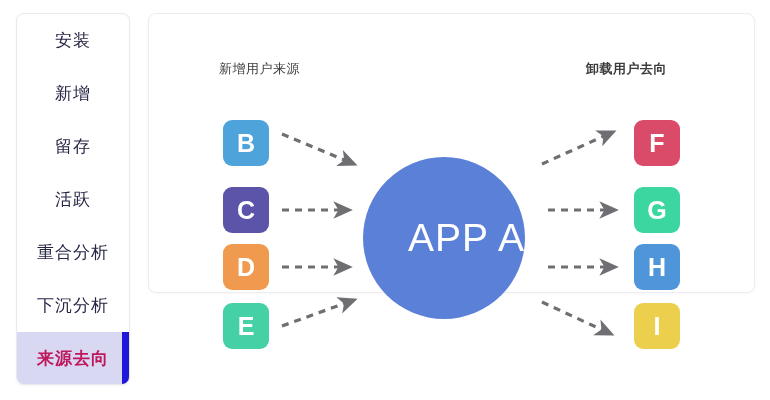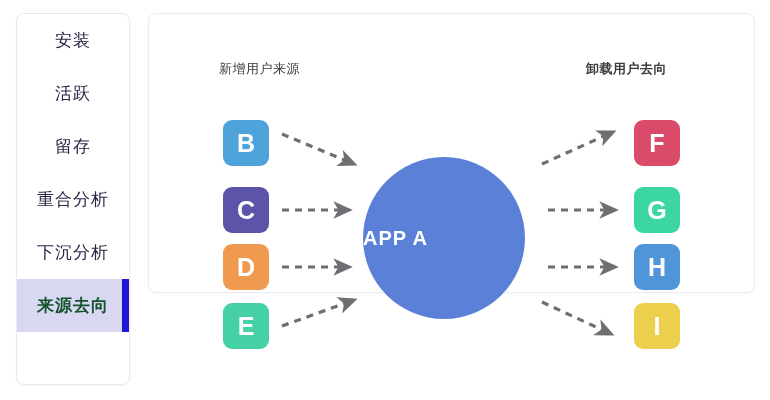--- a/index.html
+++ b/index.html
@@ -101,24 +101,24 @@
   #center-circle {
     position: absolute;
     left: 214px;
     top: 143px;
     width: 162px;
     height: 162px;
     border-radius: 50%;
     background: #5b80d8;
     display: flex;
     align-items: center;
-    justify-content: flex-start;
+    justify-content: flex-end;
     color: #ffffff;
-    font-size: 20px;
-    font-weight: bold;
+    font-size: 39px;
+    font-weight: normal;
     letter-spacing: 1px;
     font-family: "Liberation Sans", sans-serif;
   }
 
   
   #arrow-layer {
     position: absolute;
     left: 0; top: 0;
     width: 607px;
     height: 372px;
@@ -127,38 +127,41 @@
 </style>
 </head>
 <body>
 
 <div id="sidebar">
 
   <div class="nav-item">
     <span>安装</span>
   </div>
 
+  <div class="nav-item">
+    <span>新增</span>
+  </div>
+
+  <div class="nav-item">
+    <span>留存</span>
+  </div>
 
   <div class="nav-item">
     <span>活跃</span>
   </div>
 
   <div class="nav-item">
-    <span>留存</span>
-  </div>
-
-  <div class="nav-item">
     <span>重合分析</span>
   </div>
 
   <div class="nav-item">
     <span>下沉分析</span>
   </div>
 
-  <div class="nav-item active" style="background: rgb(216, 216, 243); color: #14532d;">
+  <div class="nav-item active" style="background: rgb(216, 216, 243); color: #be185d;">
     <span>来源去向</span>
     <span class="active-bar" style="background: rgb(32, 24, 216);"></span>
   </div>
 
 </div>
 
 <div id="main-card">
 
   <div class="col-heading" id="heading-left">新增用户来源</div>
   <div class="col-heading" id="heading-right">卸载用户去向</div>

